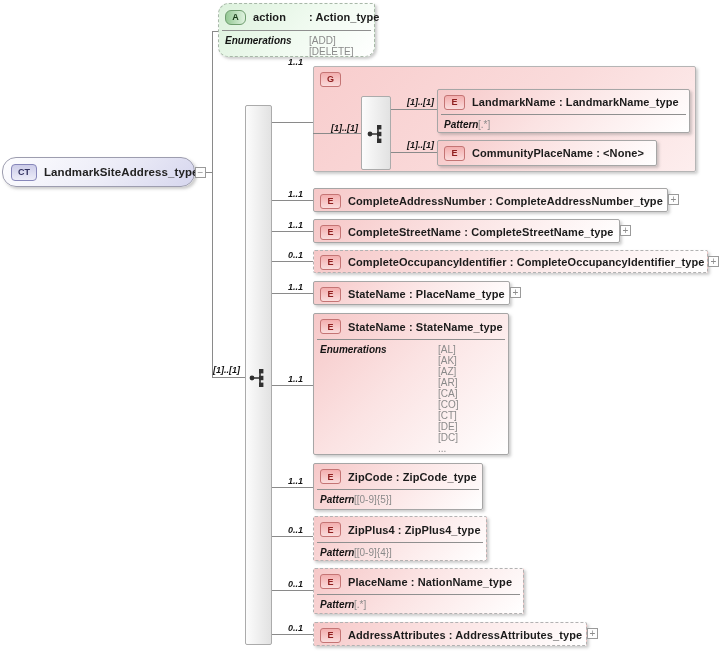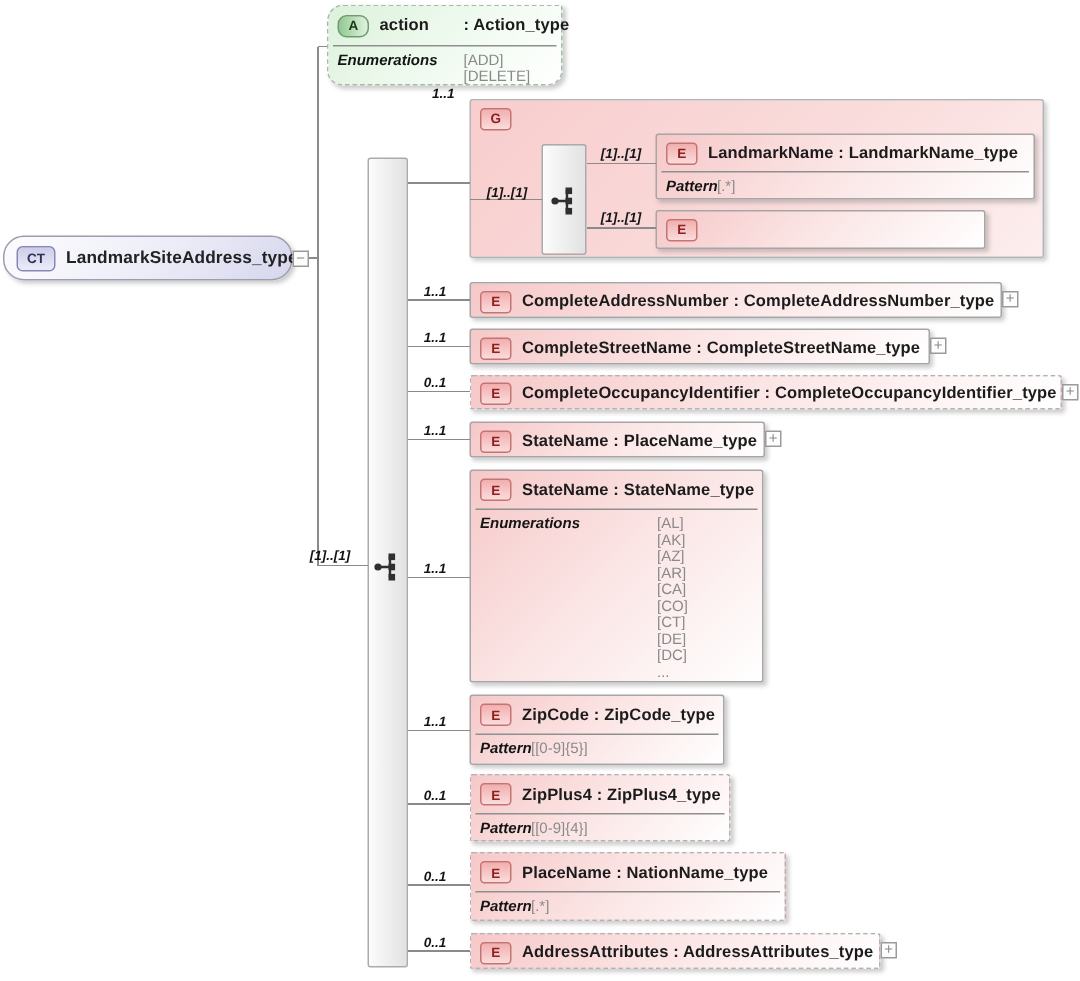--- a/index.html
+++ b/index.html
@@ -28,21 +28,21 @@
   .title { font-size:11px; font-weight:bold; color:#1b1b1b; letter-spacing:0.1px; }
   .sep { border-top:1px solid #8f8f8f; margin:0 3px; }
   .facets { display:flex; align-items:flex-start; padding:4px 6px 3px 6px; font-size:10px; line-height:11px; }
   .facet-label { font-style:italic; color:#141414; flex:none;font-weight:bold; }
   .facet-value { color:#8a8a8a; white-space:pre-line; }
   .lw34 { width:34px; } .lw80 { width:84px; } .lw118 { width:118px; }
   .card {
     position:absolute; z-index:6; font-size:9px; font-style:italic; font-weight:bold;
     color:#141414; white-space:nowrap;
   }
-  .card.r { text-align:center; }
+  .card.r { text-align:right; }
   .vbar {
     position:absolute; box-sizing:border-box; z-index:1;
     background:linear-gradient(90deg,#fcfcfc,#e2e2e2);
     border:1px solid #ababab; border-radius:2px;
   }
   .seqicon { position:absolute; }
   .plusbox, .minusbox {
     position:absolute; box-sizing:border-box; z-index:6;
     width:11px; height:11px; background:#fdfdfd; border:1px solid #9a9a9a;
     font-size:10px; line-height:9px; color:#8c8c8c; text-align:center; padding:0; cursor:pointer;
@@ -133,20 +133,21 @@
     <div class="sep"></div>
     <div class="facets">
       <span class="facet-label lw34">Pattern</span>
       <span class="facet-value">[.*]</span>
     </div>
   </div>
 
   <div class="node" id="communityplacename-box">
     <div class="hdr">
       <span class="badge e">E</span>
+      <span class="title">CommunityPlaceName : &lt;None&gt;</span>
     </div>
   </div>
 
   <div class="node" id="can-box">
     <div class="hdr">
       <span class="badge e">E</span>
       <span class="title">CompleteAddressNumber : CompleteAddressNumber_type</span>
     </div>
   </div>
   <button class="plusbox" style="left:668px; top:194px;"><span>+</span></button>

